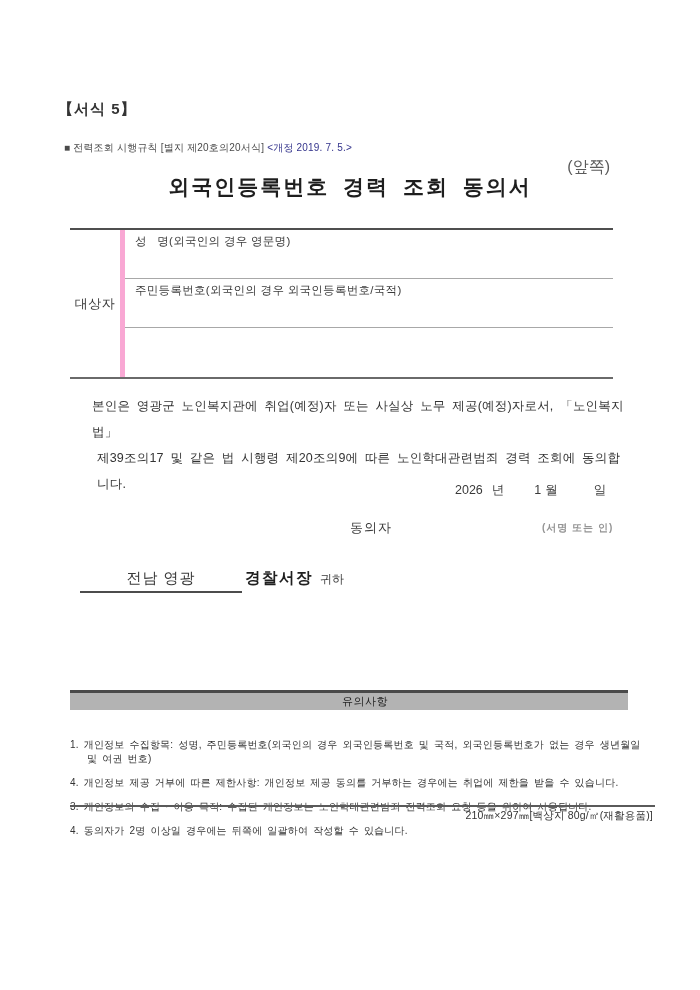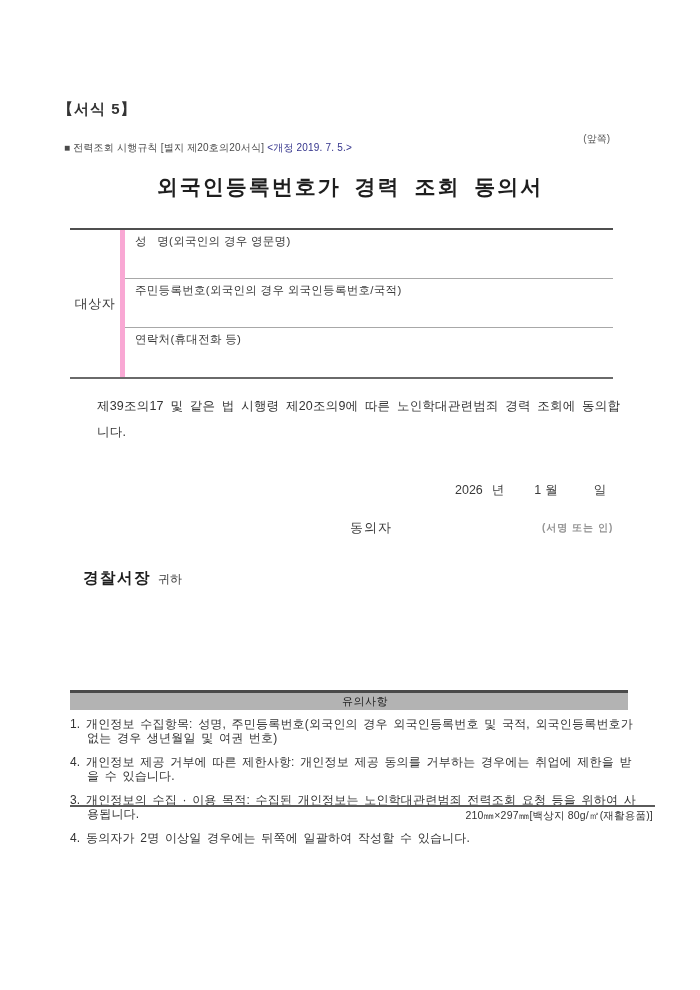--- a/index.html
+++ b/index.html
@@ -15,22 +15,22 @@
   .form-label {
     position:absolute; left:58px; top:100px;
     font-size:15px; font-weight:bold; letter-spacing:1px; color:#343434;
   }
   .rule-line {
     position:absolute; left:64px; top:141px;
     font-size:10px; color:#4a4a4a; letter-spacing:0.2px; white-space:pre;
   }
   .rule-revision { color:#34348c; }
   .page-side {
-    position:absolute; right:90px; top:132px;
-    font-size:10px; color:#5a5a5a;
+    position:absolute; right:90px; top:157px;
+    font-size:16px; color:#5a5a5a;
   }
   .doc-title {
     position:absolute; left:0; right:0; top:173px;
     text-align:center;
     font-size:21px; font-weight:bold; letter-spacing:2px; color:#1e1e1e;
     word-spacing:6px;
   }
   
   .subject-table {
     position:absolute; left:70px; top:228px; width:543px;
@@ -97,22 +97,22 @@
   }
   .addressee-honorific { margin-left:7px; font-size:12px; color:#3a3a3a; }
   
   .notes-bar {
     position:absolute; left:70px; top:690px; width:558px; height:20px;
     background:#b3b3b3;
     border-top:3px solid #4a4a4a;
     text-align:center; font-size:11px; line-height:17px; color:#222; letter-spacing:0.5px;padding-left:32px;
   }
   .notes-list {
-    position:absolute; left:70px; top:717px; width:572px;
-    font-size:12px; line-height:14px; color:#333;
+    position:absolute; left:70px; top:738px; width:572px;
+    font-size:10px; line-height:14px; color:#333;
   }
   .note-item {
     padding-left:17px; text-indent:-17px;
     margin-bottom:10px; word-spacing:2px; letter-spacing:0.2px;
   }
   .notes-bottom-line {
     position:absolute; left:70px; top:805px; width:585px;
     border-top:2px solid #5a5a5a;
   }
   .paper-spec {
@@ -124,50 +124,51 @@
 <body>
 
 <div class="page">
 
   <div class="form-label">【서식 5】</div>
 
   <div class="rule-line"><span>■ 전력조회 시행규칙 [별지 제20호의20서식] </span><span class="rule-revision">&lt;개정 2019. 7. 5.&gt;</span></div>
 
   <div class="page-side">(앞쪽)</div>
 
-  <div class="doc-title">외국인등록번호가 경력 조회 동의서</div>
+  <div class="doc-title">외국인등록번호 경력 조회 동의서</div>
 
   <div class="subject-table">
     <div class="subject-head">대상자</div>
     <div class="field-cell">
       <div class="field-label">성   명(외국인의 경우 영문명)</div>
       <div class="field-blank"></div>
     </div>
     <div class="field-cell">
       <div class="field-label">주민등록번호(외국인의 경우 외국인등록번호/국적)</div>
       <div class="field-blank"></div>
     </div>
     <div class="field-cell last">
-      <div class="field-label">연락처(휴대전화 등)</div>
       <div class="field-blank"></div>
     </div>
   </div>
 
   <div class="consent">
+    <div class="l1">본인은 영광군 노인복지관에 취업(예정)자 또는 사실상 노무 제공(예정)자로서, 「노인복지법」</div>
     <div class="l2">제39조의17 및 같은 법 시행령 제20조의9에 따른 노인학대관련범죄 경력 조회에 동의합니다.</div>
   </div>
 
   <div class="date-row">
     <span>2026</span><span class="d-year-sfx">년</span><span class="d-month">1</span><span class="d-month-sfx">월</span><span class="d-day-sfx">일</span>
   </div>
 
   <div class="signer-label">동의자</div>
   <div class="seal-note">(서명 또는 인)</div>
 
   <div class="addressee">
+    <span class="addressee-region">전남 영광</span>
     <span class="addressee-office">경찰서장</span>
     <span class="addressee-honorific">귀하</span>
   </div>
 
   <div class="notes-bar">유의사항</div>
 
   <div class="notes-list">
     <div class="note-item">1. 개인정보 수집항목: 성명, 주민등록번호(외국인의 경우 외국인등록번호 및 국적, 외국인등록번호가 없는 경우 생년월일 및 여권 번호)</div>
     <div class="note-item">4. 개인정보 제공 거부에 따른 제한사항: 개인정보 제공 동의를 거부하는 경우에는 취업에 제한을 받을 수 있습니다.</div>
     <div class="note-item">3. 개인정보의 수집 · 이용 목적: 수집된 개인정보는 노인학대관련범죄 전력조회 요청 등을 위하여 사용됩니다.</div>

